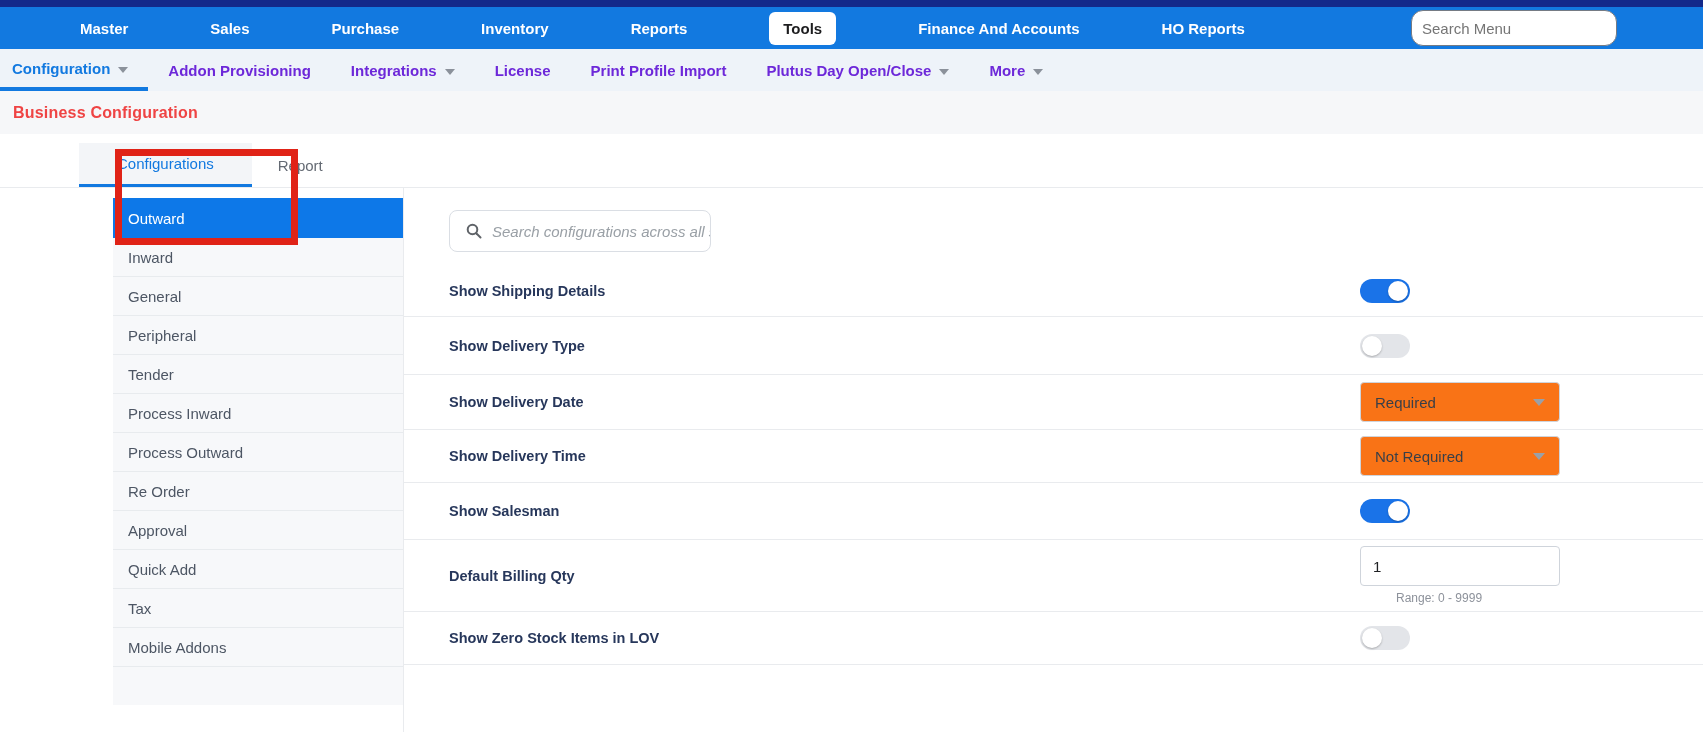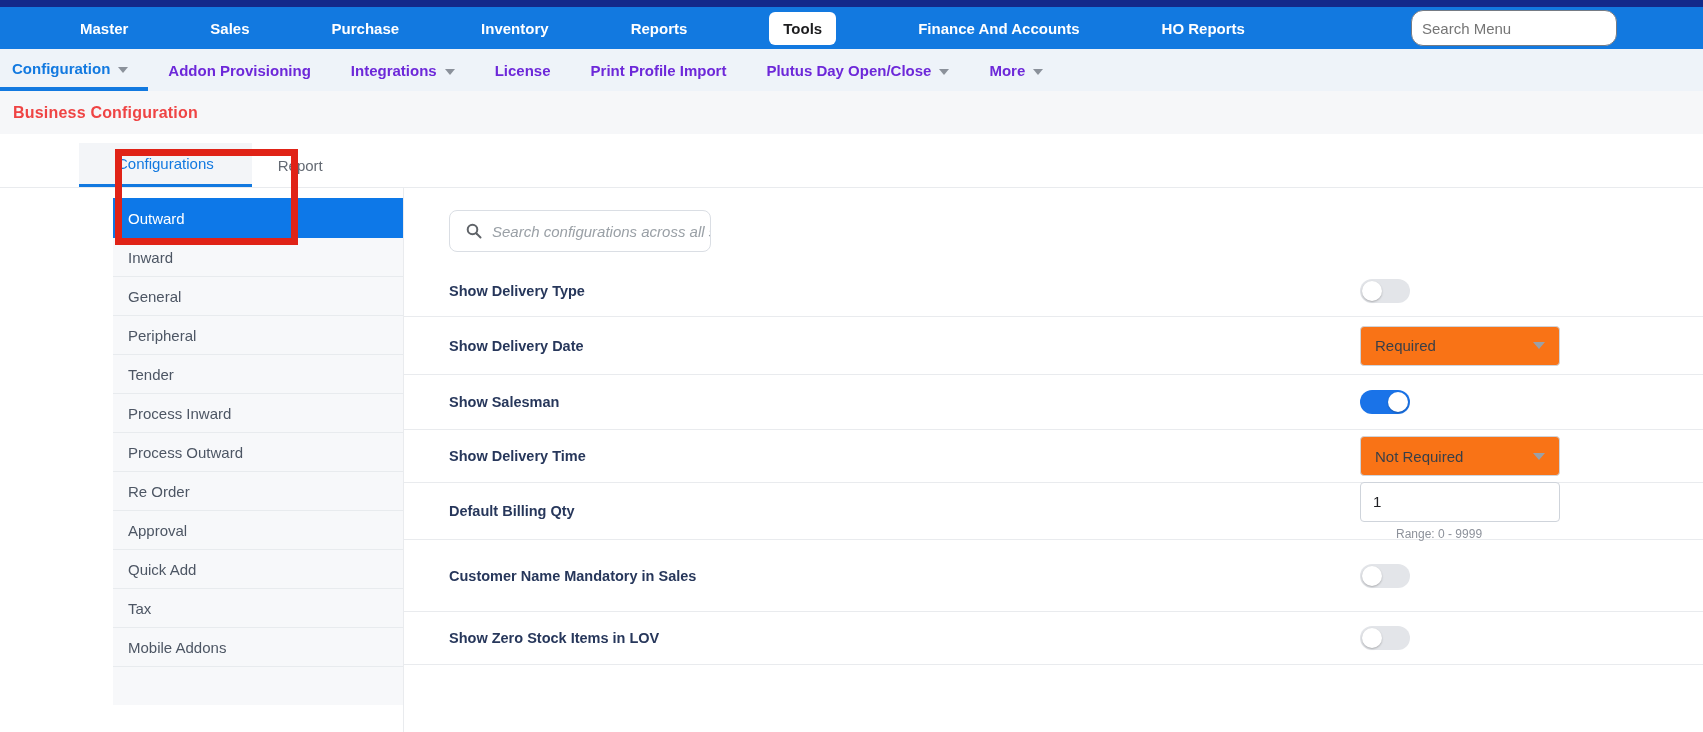--- a/index.html
+++ b/index.html
@@ -148,66 +148,66 @@
       <div class="cfg-search">
         <svg width="16" height="16" viewBox="0 0 16 16" fill="none" stroke="#5f6368" stroke-width="2" stroke-linecap="round">
           <circle cx="6.5" cy="6.5" r="4.8"></circle>
           <line x1="10.5" y1="10.5" x2="14.5" y2="14.5"></line>
         </svg>
         <input type="text" placeholder="Search configurations across all section." style="">
       </div>
     </div>
     <div id="rows">
         <div class="row">
+          <span class="row-label">Show Shipping Details</span>
+          <div class="ctrl">
+            <div class="toggle on">
+              <div class="knob"></div>
+            </div>
+          </div>
+        </div>
+        <div class="row">
           <span class="row-label">Show Delivery Type</span>
           <div class="ctrl">
             <div class="toggle off">
               <div class="knob"></div>
             </div>
           </div>
         </div>
         <div class="row">
           <span class="row-label">Show Delivery Date</span>
           <div class="ctrl">
             <div class="selectbox">
               <span class="val">Required</span>
               <span class="caret-lg"></span>
             </div>
           </div>
         </div>
         <div class="row">
-          <span class="row-label">Show Salesman</span>
-          <div class="ctrl">
-            <div class="toggle on">
-              <div class="knob"></div>
-            </div>
-          </div>
-        </div>
-        <div class="row">
           <span class="row-label">Show Delivery Time</span>
           <div class="ctrl">
             <div class="selectbox">
               <span class="val">Not Required</span>
               <span class="caret-lg"></span>
             </div>
           </div>
         </div>
         <div class="row">
+          <span class="row-label">Show Salesman</span>
+          <div class="ctrl">
+            <div class="toggle on">
+              <div class="knob"></div>
+            </div>
+          </div>
+        </div>
+        <div class="row">
           <span class="row-label">Default Billing Qty</span>
           <div class="ctrl">
             <input class="num-input" type="text" value="1" style="">
             <div class="hint">Range: 0 - 9999</div>
-          </div>
-        </div>
-        <div class="row">
-          <span class="row-label">Customer Name Mandatory in Sales</span>
-          <div class="ctrl">
-            <div class="toggle off">
-              <div class="knob"></div>
-            </div>
           </div>
         </div>
         <div class="row">
           <span class="row-label">Show Zero Stock Items in LOV</span>
           <div class="ctrl">
             <div class="toggle off">
               <div class="knob"></div>
             </div>
           </div>
         </div>

